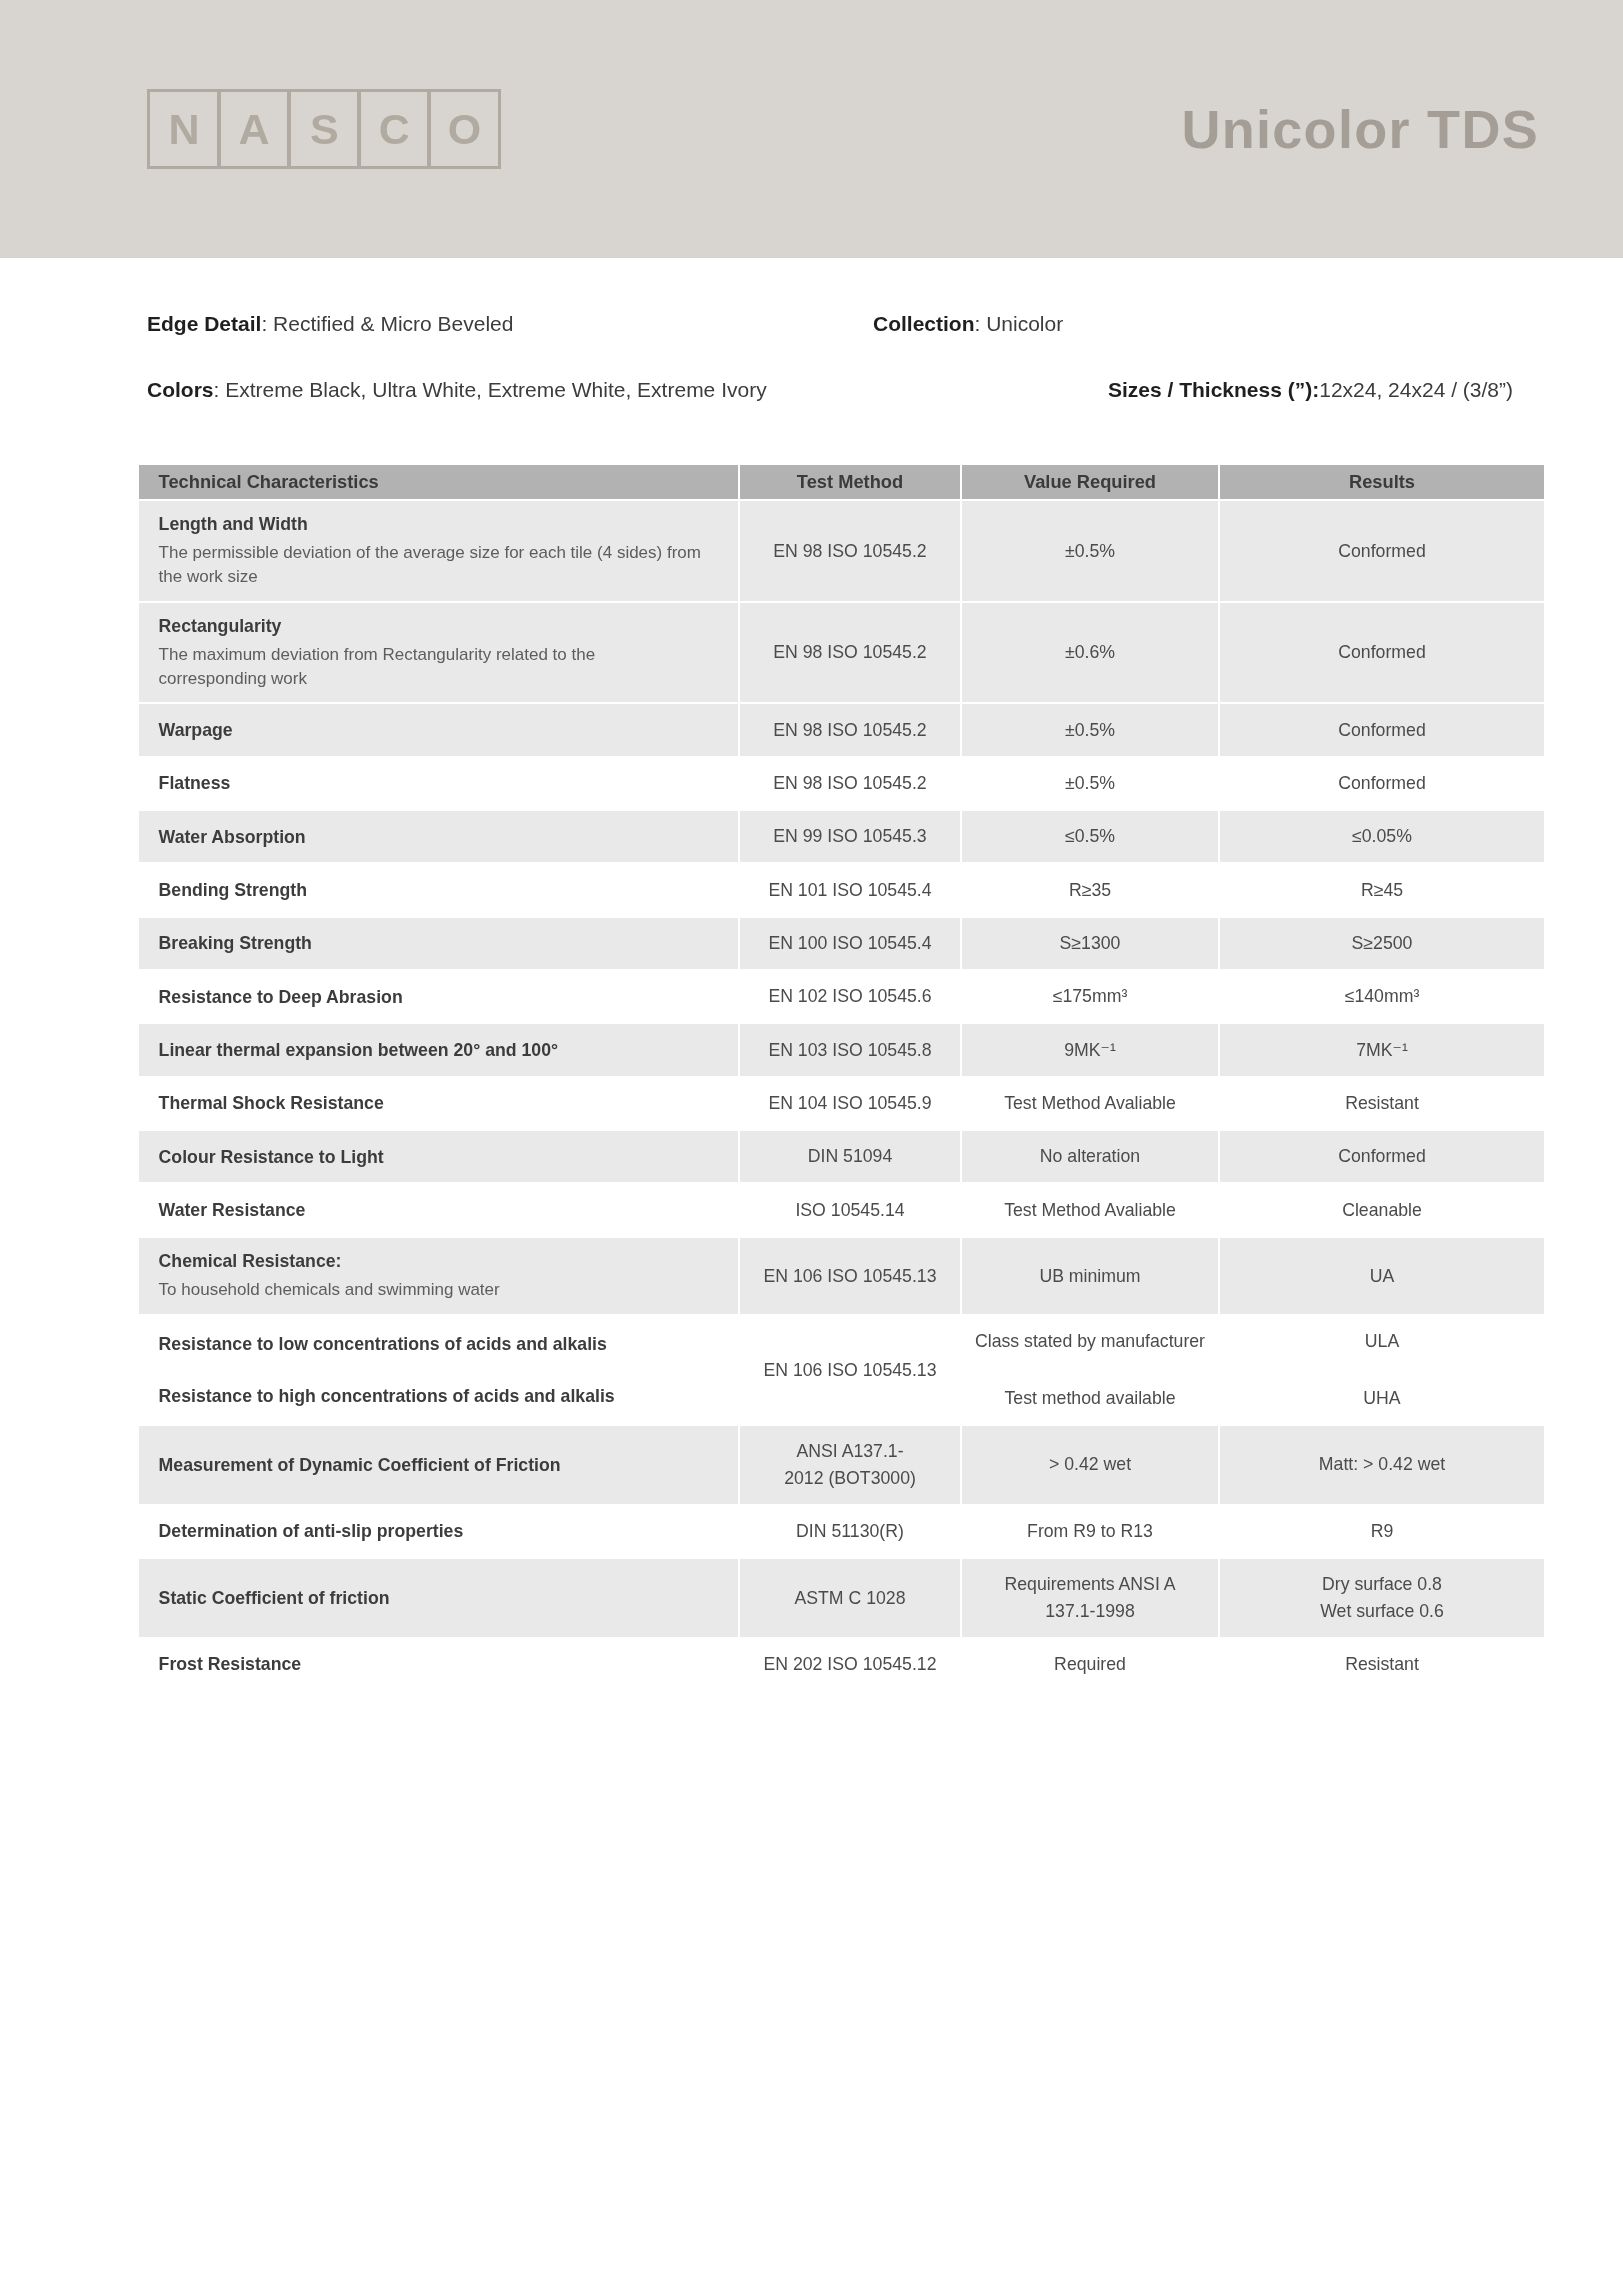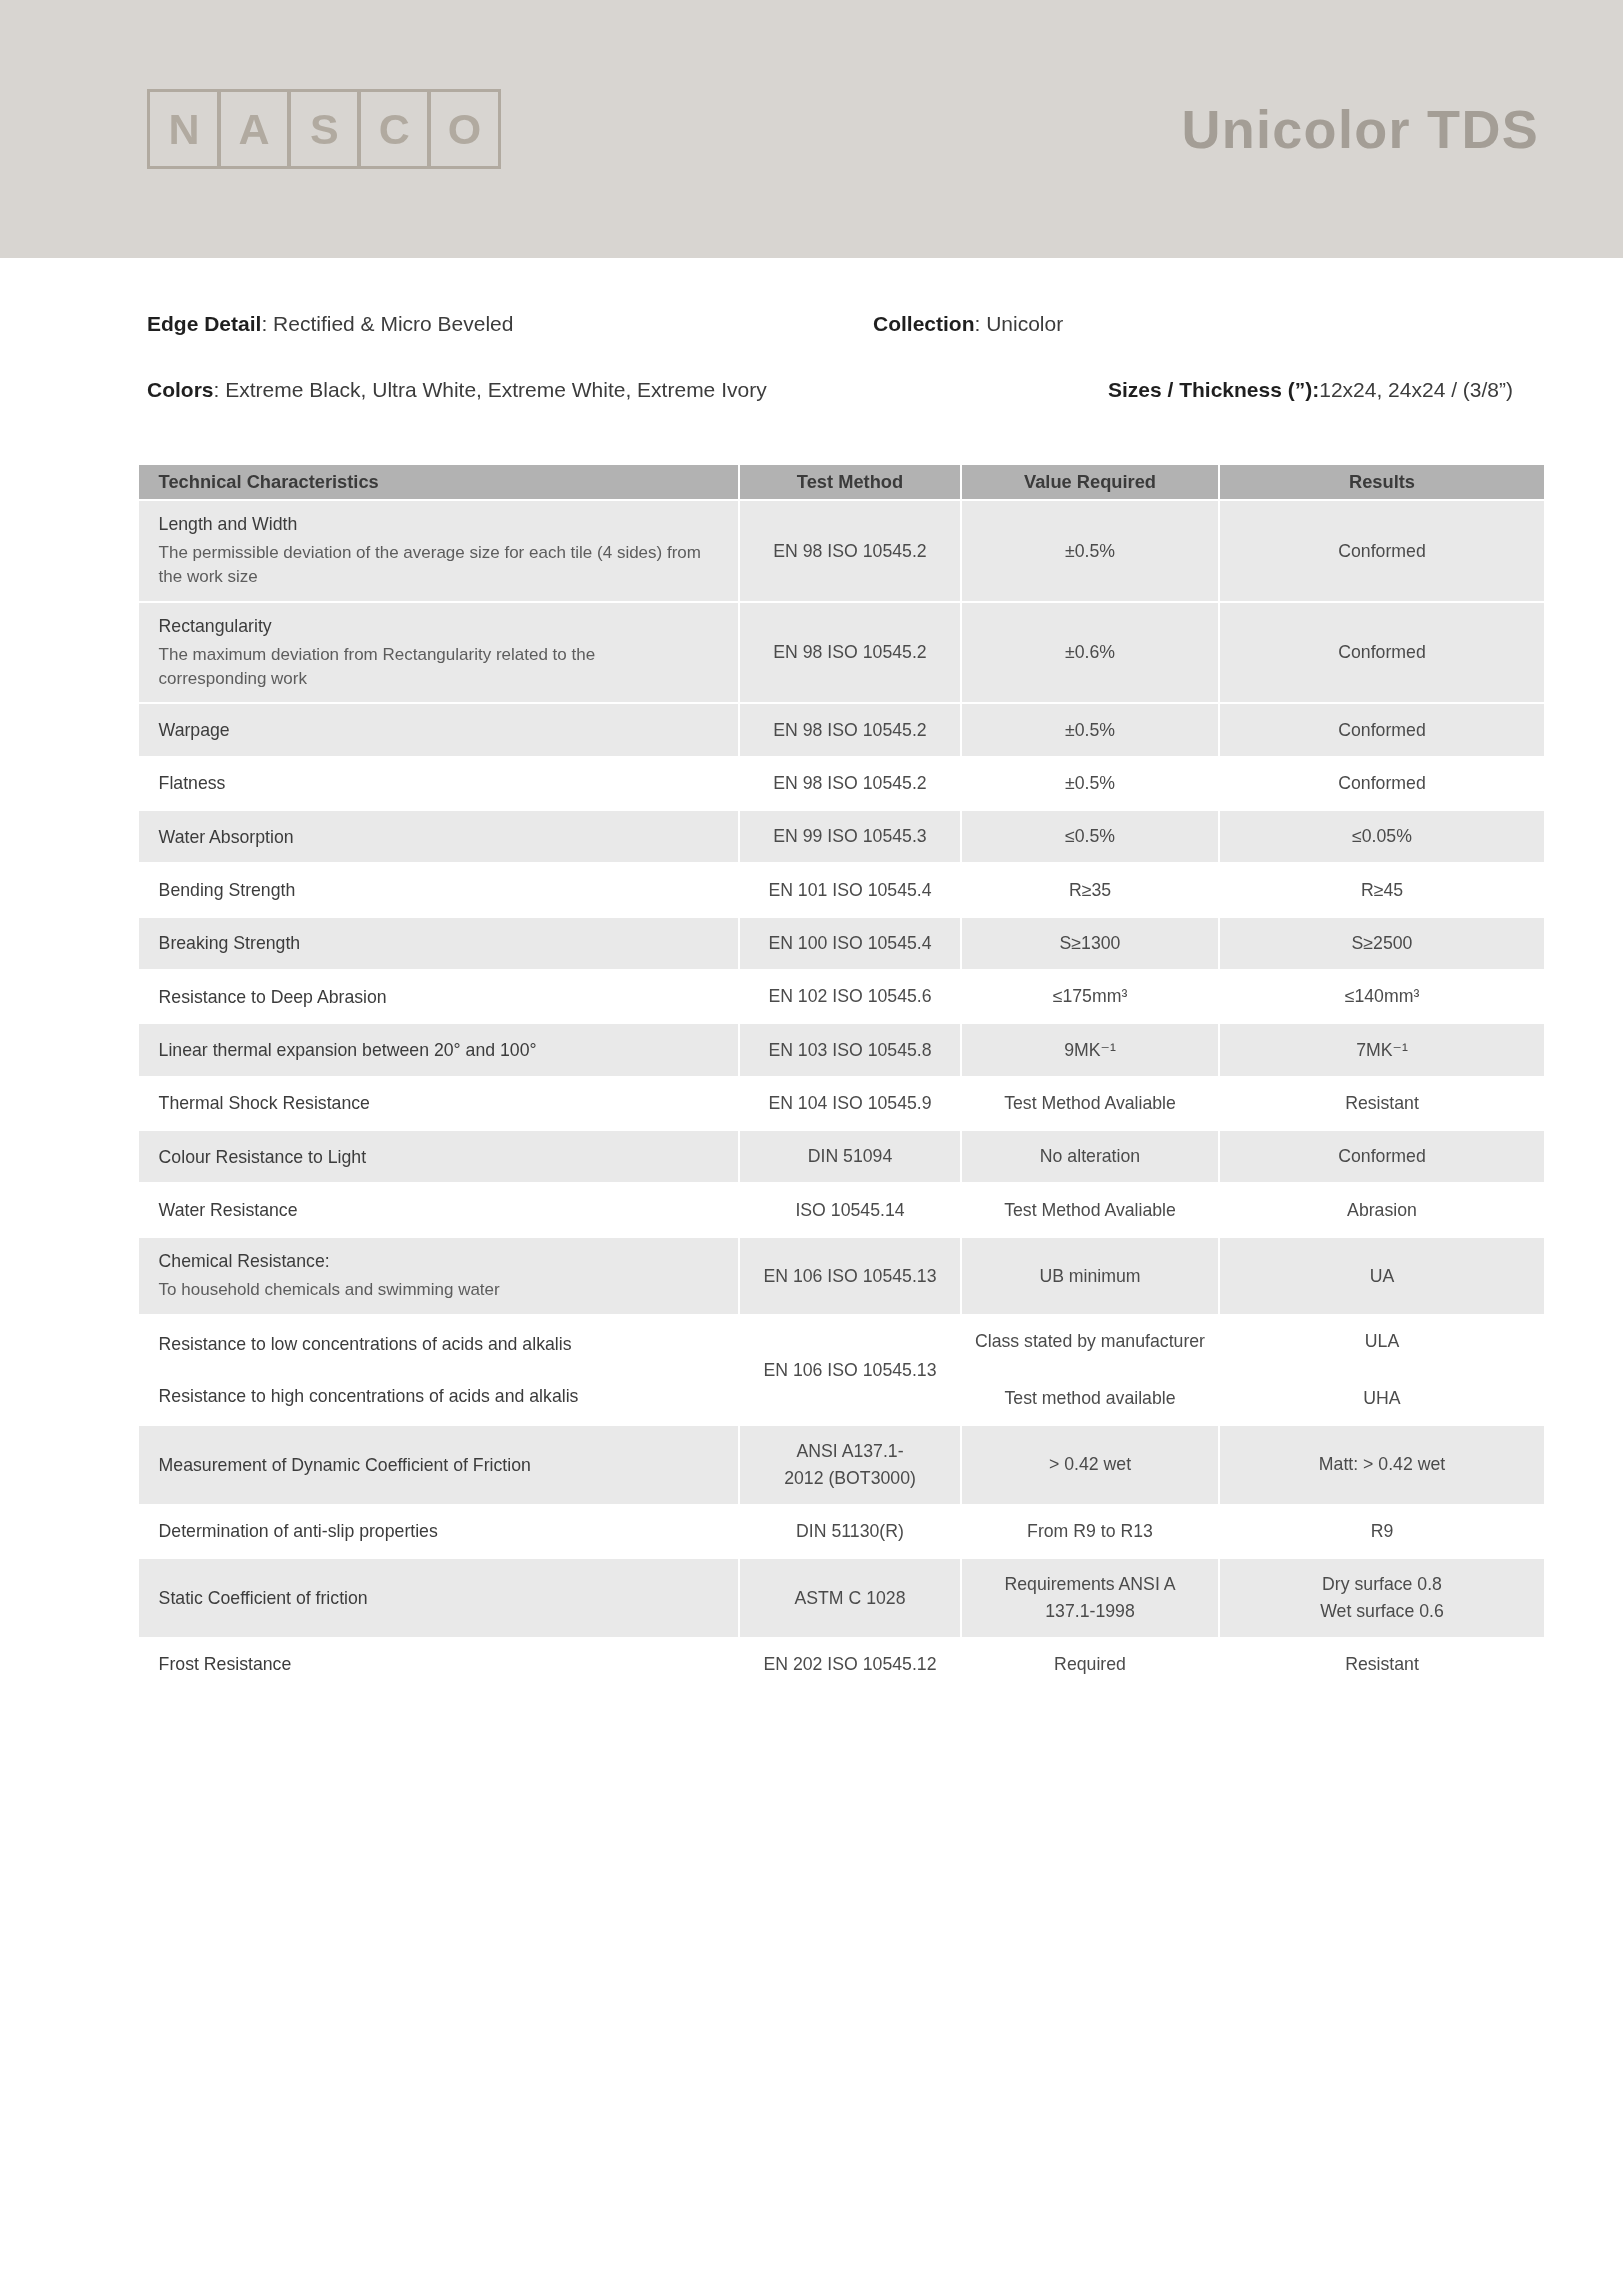--- a/index.html
+++ b/index.html
@@ -94,21 +94,21 @@
     box-sizing: border-box;
   }
   .tds-table td:first-child {
     text-align: left;
     padding-left: 19.6px;
     padding-right: 31px;
   }
   .tds-table td:last-child { border-right: 0; }
   .tds-table tr.shaded td { background: var(--row-shade, #e9e9e9); }
 
-  .row-title { font-weight: normal; color: #3c3c3c; line-height: 1.25; }
+  .row-title { font-weight: bold; color: #3c3c3c; line-height: 1.25; }
   .row-desc {
     font-weight: normal;
     color: #5d5d5d;
     margin-top: 5.9px;
     line-height: 1.38;
     font-size: 17px;
   }
   .multiline { white-space: pre-line; line-height: 1.5; }
   .second { margin-top: 30px; }
 </style>
@@ -243,21 +243,21 @@
           <td class="multiline">DIN 51094</td>
           <td class="multiline">No alteration</td>
           <td class="multiline">Conformed</td>
         </tr>
         <tr>
           <td>
             <div class="row-title">Water Resistance</div>
           </td>
           <td class="multiline">ISO 10545.14</td>
           <td class="multiline">Test Method Avaliable</td>
-          <td class="multiline">Abrasion</td>
+          <td class="multiline">Cleanable</td>
         </tr>
         <tr class="shaded">
           <td>
             <div class="row-title">Chemical Resistance:</div>
             <div class="row-desc">To household chemicals and swimming water</div>
           </td>
           <td class="multiline">EN 106 ISO 10545.13</td>
           <td class="multiline">UB minimum</td>
           <td class="multiline">UA</td>
         </tr>

